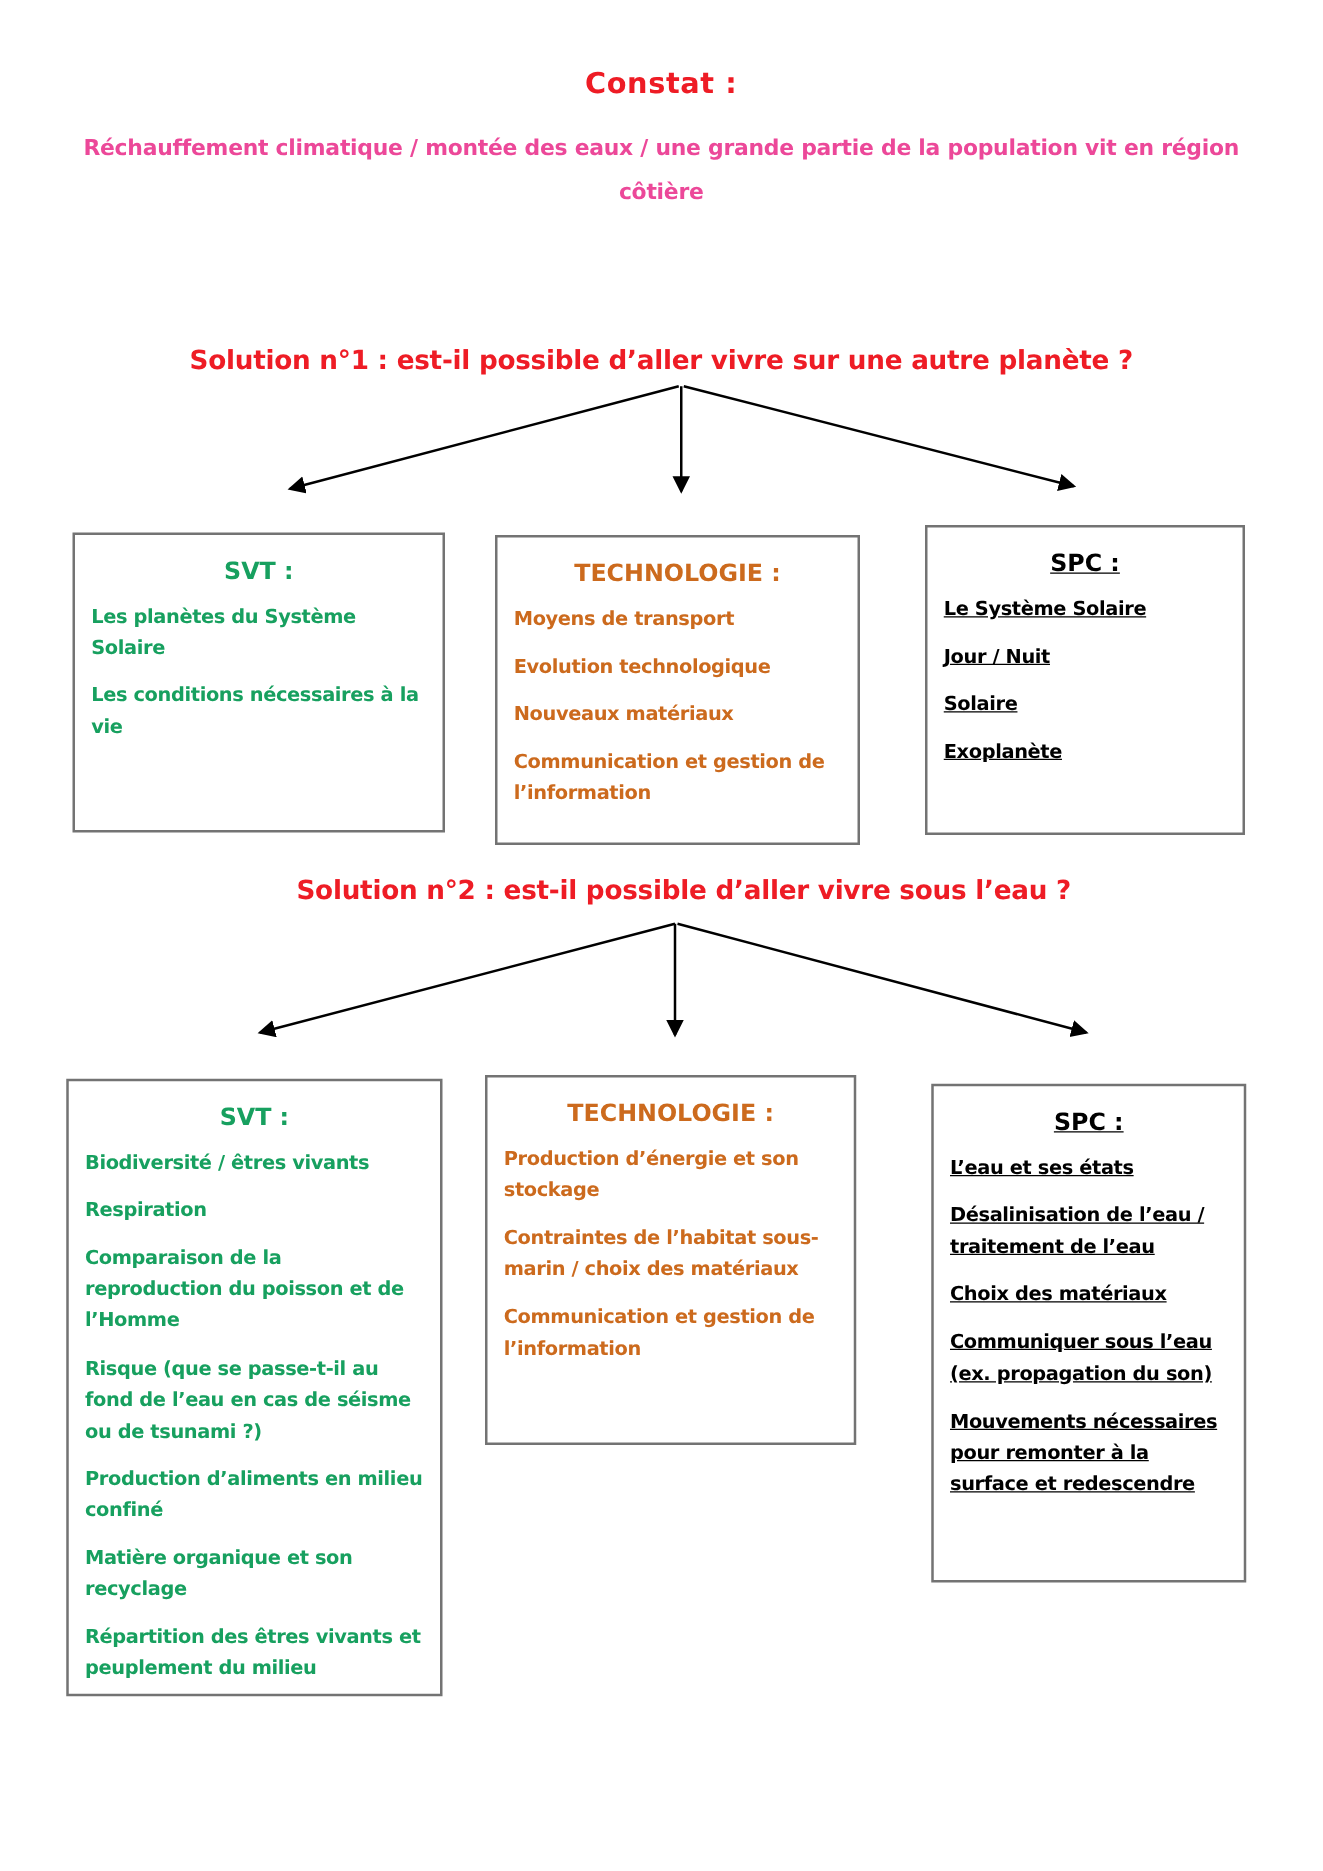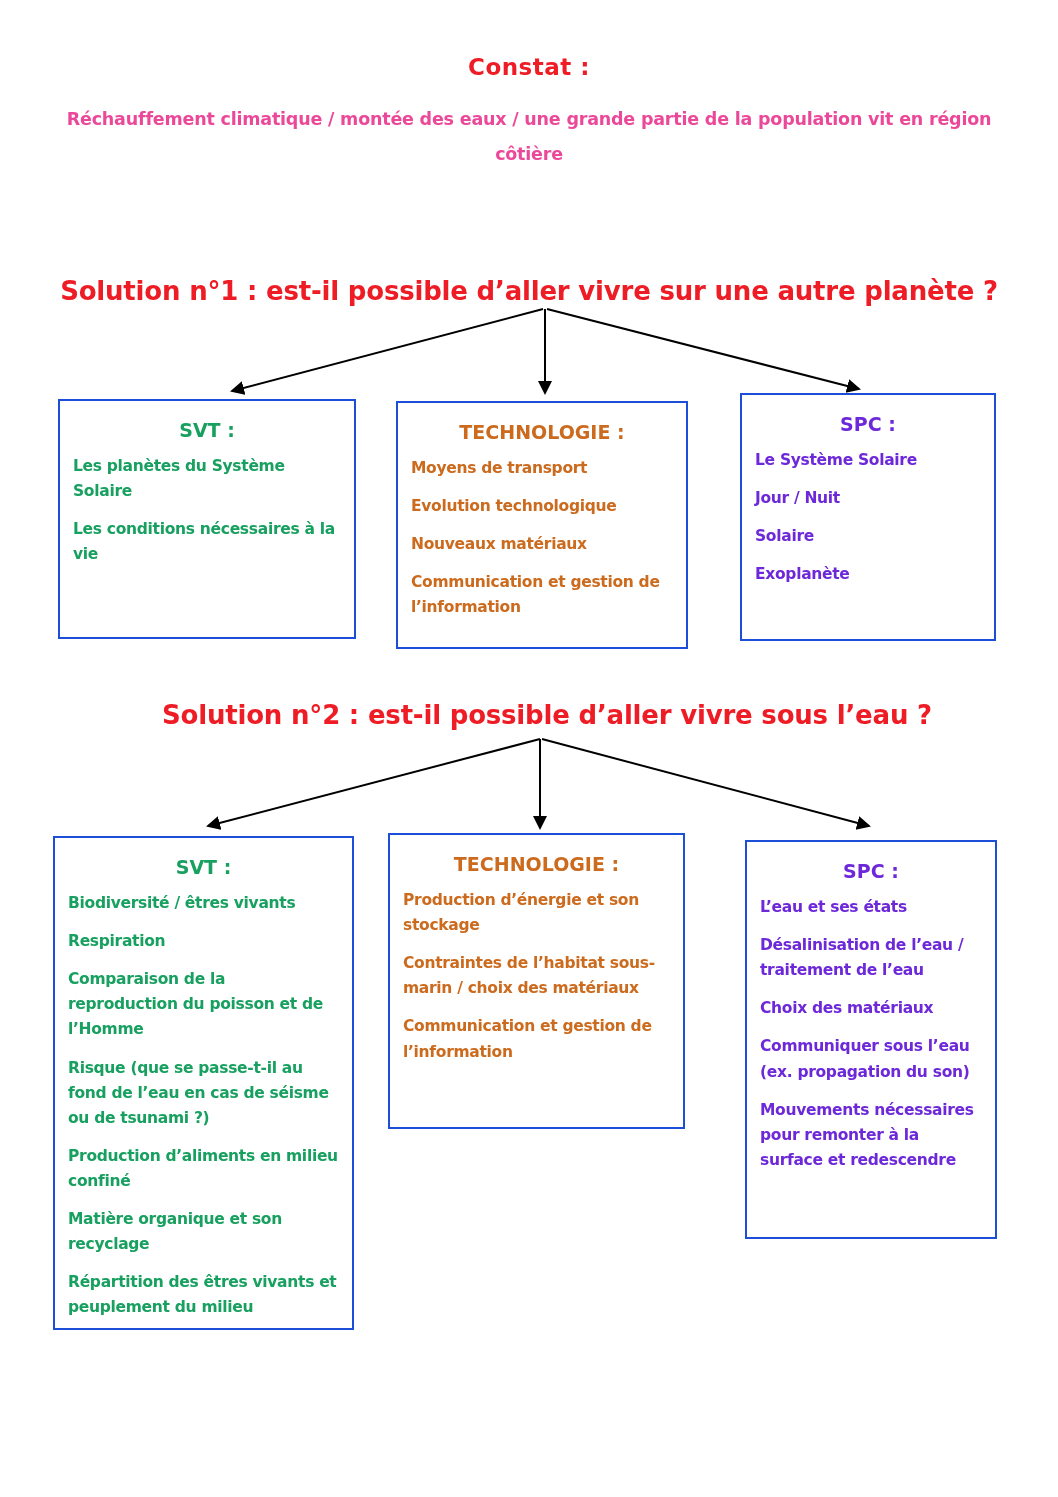--- a/index.html
+++ b/index.html
@@ -19,51 +19,52 @@
     position: absolute; top: 54px; left: 0; width: 100%;
     font-size: 23px; letter-spacing: 0.5px;
   }
   .constat-text {
     position: absolute; top: 102px; left: 50%; transform: translateX(-50%);
     width: 990px; font-size: 17.5px; font-weight: bold; color: #ec4899;
     line-height: 2.0; text-align: center; letter-spacing: -0.2px;
   }
   .sol-title {
     position: absolute; left: 0; width: 100%;
-    font-size: 26px; letter-spacing: -0.2px;
+    font-size: 21px; letter-spacing: -0.2px;
   }
   .sol1 { top: 276px; }
   .sol2 { top: 700px; padding-left: 36px; }
   .arrows {
     position: absolute; top: 0; left: 0;
     width: 1058px; height: 1497px;
     pointer-events: none;
   }
   .box {
     position: absolute;
-    border: 2px solid #1d4ed8;
+    border: 2px solid #737373;
     background: #ffffff;
     padding: 10px 13px;
+    margin-top: 27px;
   }
   .box-title {
     text-align: center;
     font-size: 19px;
     font-weight: bold;
     margin: 8px 0 4px 0;
   }
   .box-items p {
     font-size: 15.5px;
     font-weight: bold;
     line-height: 1.62;
     margin: 13px 0;
     letter-spacing: -0.3px;
   }
   .svt  { color: #17a05f; }
   .tech { color: #cc6a1d; }
-  .spc  { color: #6d28d9; }
+  .spc  { color: #000000; text-decoration: underline; }
   .b-svt1  { left: 58px;  top: 399px; width: 298px; height: 240px; }
   .b-tech1 { left: 396px; top: 401px; width: 292px; height: 248px; }
   .b-spc1  { left: 740px; top: 393px; width: 256px; height: 248px; }
   .b-svt2  { left: 53px;  top: 836px; width: 301px; height: 494px; }
   .b-tech2 { left: 388px; top: 833px; width: 297px; height: 296px; }
   .b-spc2  { left: 745px; top: 840px; width: 252px; height: 399px; }
 </style>
 </head>
 <body>
 

